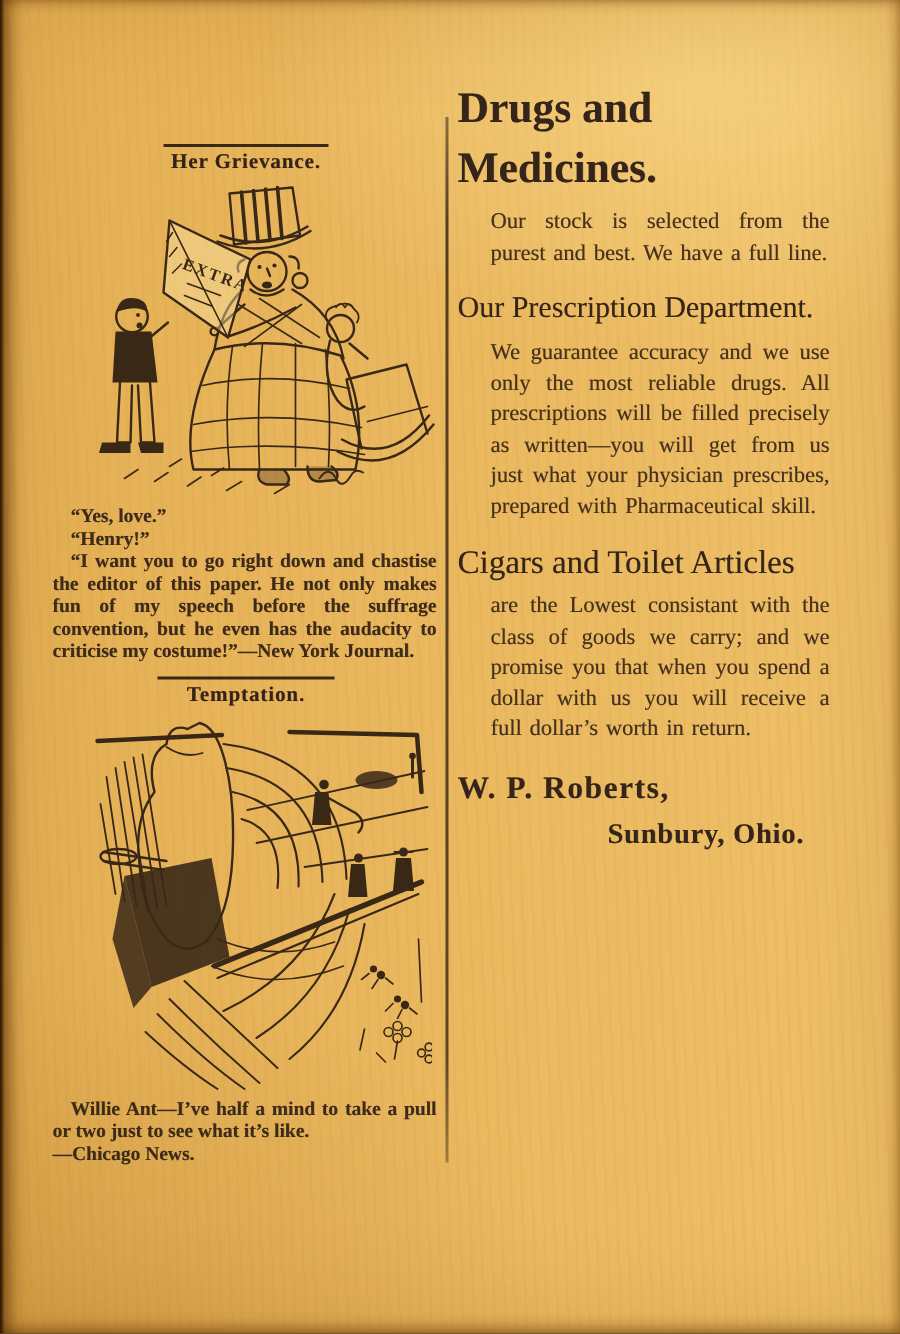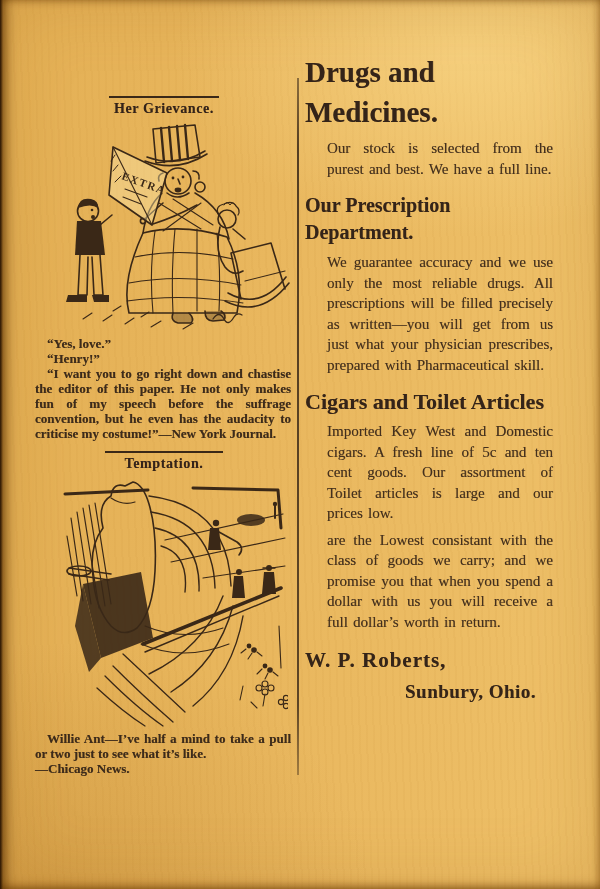--- a/index.html
+++ b/index.html
@@ -43,21 +43,21 @@
   .cap-body{text-align:justify;text-indent:12px;}
   .cap2{margin-top:3px;}
 
   
   #divider{position:absolute;left:297px;top:78px;width:2px;height:697px;
     background:linear-gradient(180deg,rgba(58,40,23,.55),rgba(58,40,23,.85) 10%,rgba(58,40,23,.8) 90%,rgba(58,40,23,.4));}
 
   
   #right-col{position:absolute;left:305px;top:52px;width:248px;color:#43301e;}
   .ad-h1{font-size:29px;font-weight:700;line-height:40px;margin:0;color:#342419;}
-  .ad-h2{font-size:20px;font-weight:700;line-height:27px;margin:13px 0 5px;color:#342419;}
+  .ad-h2{font-size:20px;font-weight:400;line-height:27px;margin:13px 0 5px;color:#342419;}
   .ad-h2.tight{font-size:22px;white-space:nowrap;}
   .ad-p{font-size:15px;line-height:20.5px;margin:6px 0 0 22px;text-align:justify;text-align-last:left;word-spacing:1.5px;}
   .ad-sign{margin-top:16px;font-size:21px;font-weight:700;letter-spacing:1px;color:#342419;}
   .ad-city{margin:8px 0 0 100px;font-size:19px;font-weight:700;letter-spacing:.5px;color:#342419;}
 
   svg .ink{stroke:#3a2817;fill:none;stroke-linecap:round;stroke-linejoin:round;}
   svg .fill-ink{fill:#3a2817;stroke:none;}
 </style>
 </head>
 <body>
@@ -238,21 +238,20 @@
   <div id="right-col">
     <h1 class="ad-h1 tshadow">Drugs and</h1>
     <h1 class="ad-h1 tshadow">Medicines.</h1>
 
     <p class="ad-p tshadow">Our stock is selected from the purest and best.  We have a full line.</p>
 
     <h2 class="ad-h2 tshadow">Our Prescription Department.</h2>
     <p class="ad-p tshadow">We guarantee accuracy and we use only the most reliable drugs.  All prescriptions will be filled precisely as written—you will get from us just what your physician prescribes, prepared with Pharmaceutical skill.</p>
 
     <h2 class="ad-h2 tight tshadow">Cigars and Toilet Articles</h2>
-    <p class="ad-p tshadow">Imported Key West and Domestic cigars.  A fresh line of 5c and ten cent goods.  Our assortment of Toilet articles is large and our prices low.</p>
 
     <p class="ad-p tshadow">are the Lowest consistant with the class of goods we carry; and we promise you that when you spend a dollar with us you will receive a full dollar’s worth in return.</p>
 
     <div class="ad-sign tshadow">W. P. Roberts,</div>
     <div class="ad-city tshadow">Sunbury, Ohio.</div>
   </div>
 
 </div>
 
 </body></html>

